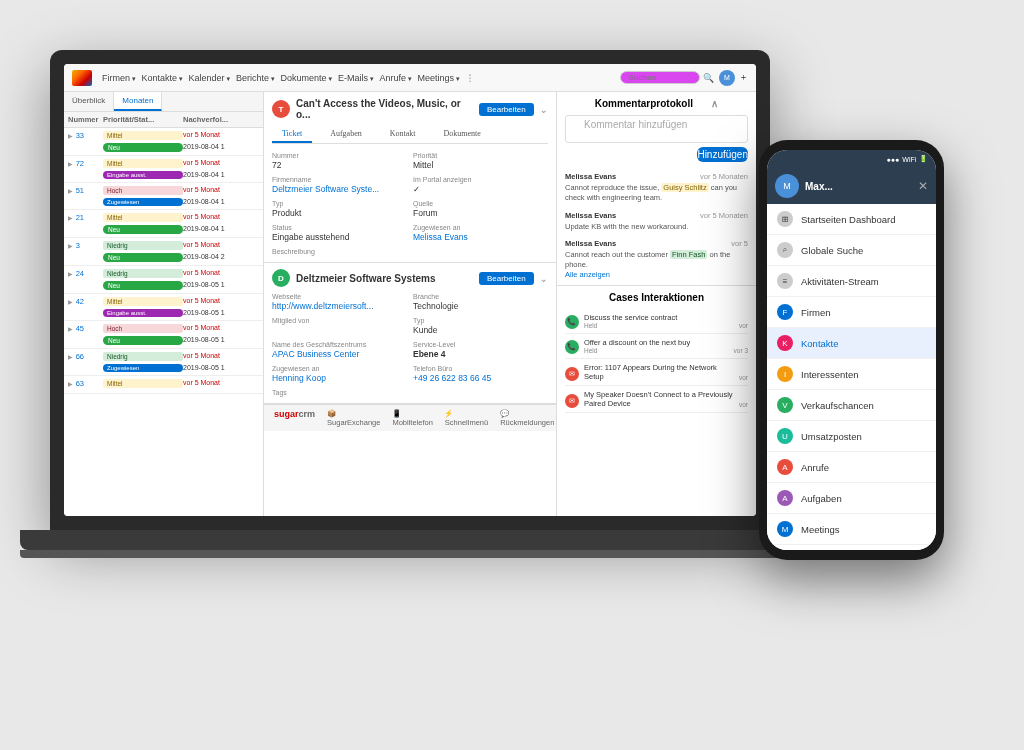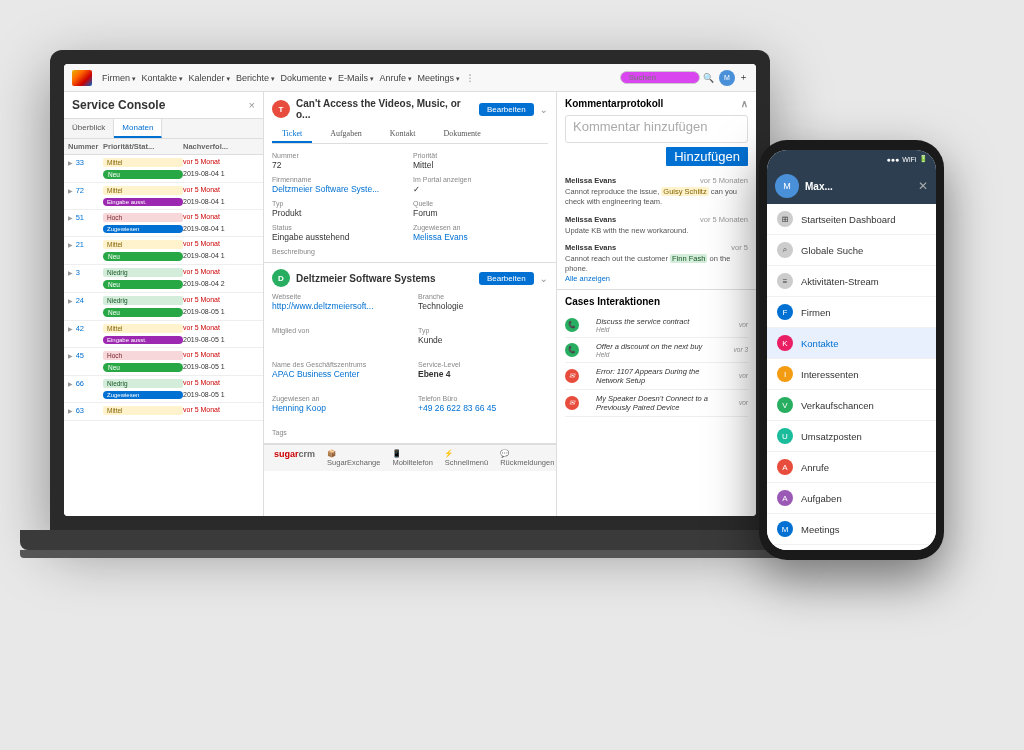--- a/index.html
+++ b/index.html
@@ -364,21 +364,21 @@
       align-items: center;
       justify-content: center;
       color: #fff;
       font-size: 8px;
       font-weight: bold;
     }
 
     .account-fields {
       display: grid;
       grid-template-columns: 1fr 1fr;
-      gap: 16px;
+      gap: 6px;
     }
 
     
     .right-panel {
       width: 200px;
       border-left: 1px solid #ddd;
       background: #fff;
       display: flex;
       flex-direction: column;
       font-size: 9px;
@@ -387,41 +387,41 @@
     .comment-section {
       border-bottom: 1px solid #ddd;
       padding: 6px 8px;
     }
 
     .section-title {
       font-size: 10px;
       font-weight: 600;
       margin-bottom: 6px;
       display: flex;
-      justify-content: space-between;
+      justify-content: center;
       gap: 18px;
     }
 
     .comment-input-area {
       border: 1px solid #ddd;
       border-radius: 3px;
-      padding: 3px 7px;
-      font-size: 13px;
+      padding: 3px 18px;
+      font-size: 10px;
       color: #aaa;
       margin-bottom: 4px;
       min-height: 28px;
     }
 
     .btn-hinzufugen {
       background: #0070d2;
       color: #fff;
       border: none;
-      padding: 2px 8px;
-      border-radius: 1px;
-      font-size: 13px;
+      padding: 2px 0;
+      border-radius: 6px;
+      font-size: 10px;
       float: right;
       cursor: pointer;
     }
 
     .comment-entry {
       margin-top: 8px;
       font-size: 7.5px;
     }
 
     .comment-author {
@@ -461,25 +461,24 @@
     }
 
     
     .cases-section {
       padding: 6px 8px;
       flex: 1;
     }
 
     .case-item {
       display: flex;
-      align-items: center;
-      gap: 17px;
+      align-items: flex-end;
+      gap: 5px;
       padding: 4px 0;
       border-bottom: 1px solid #eee;
-      font-style: italic;
     }
 
     .case-icon {
       width: 14px;
       height: 14px;
       border-radius: 50%;
       display: flex;
       align-items: center;
       justify-content: center;
       font-size: 7px;
@@ -647,24 +646,20 @@
             <input class="search-box" type="text" placeholder="Suchen" style="">
             <span style="font-size:9px">🔍</span>
             <div class="nav-avatar">M</div>
             <span style="font-size:9px;cursor:pointer">＋</span>
           </div>
         </div>
 
         <div class="main-content">
 
           <div class="service-console">
-            <div class="console-header">
-              <span class="console-title">Service Console</span>
-              <span style="cursor:pointer;color:#999;font-size:11px">×</span>
-            </div>
             <div class="console-tabs">
               <div class="console-tab">Überblick</div>
               <div class="console-tab active">Monaten</div>
             </div>
             <div class="table-header">
               <span>Nummer</span>
               <span>Priorität/Stat...</span>
               <span>Nachverfol...</span>
             </div>
             <div class="table-body">

